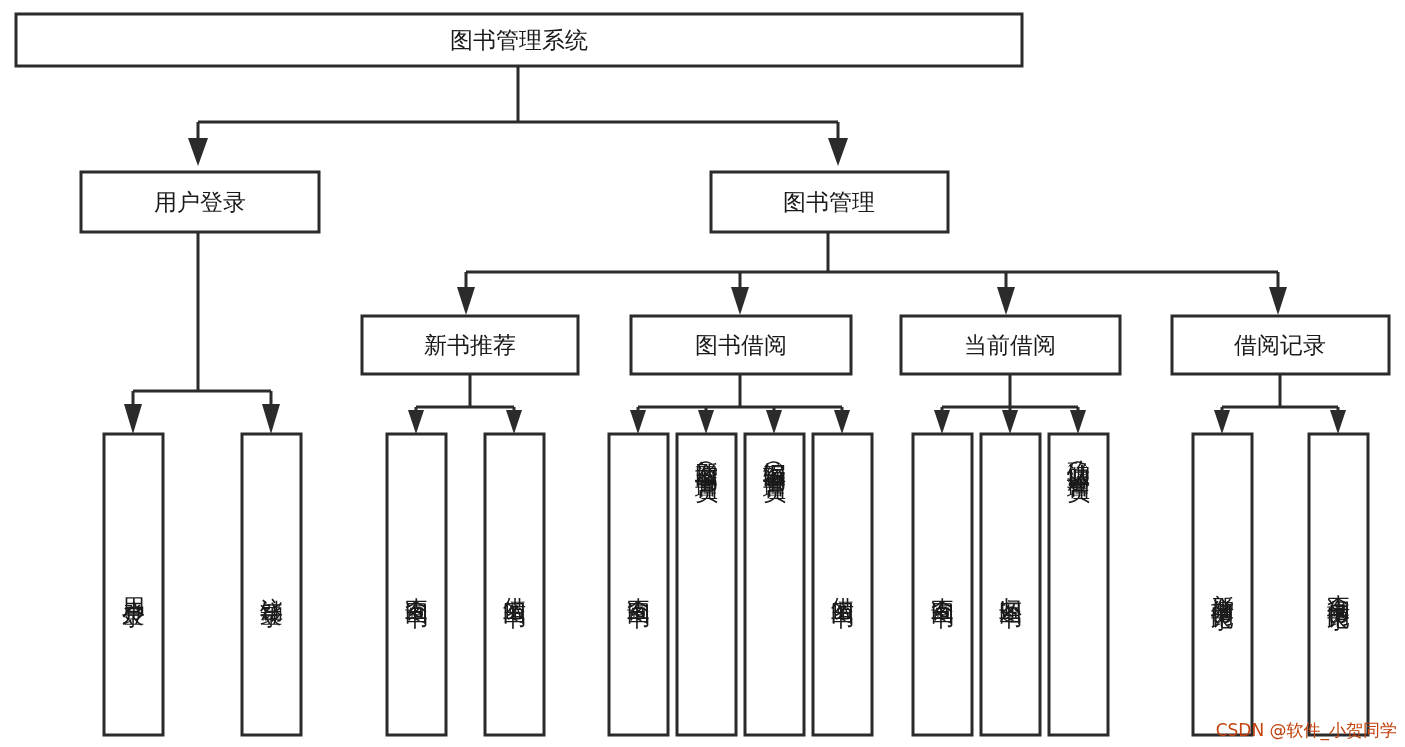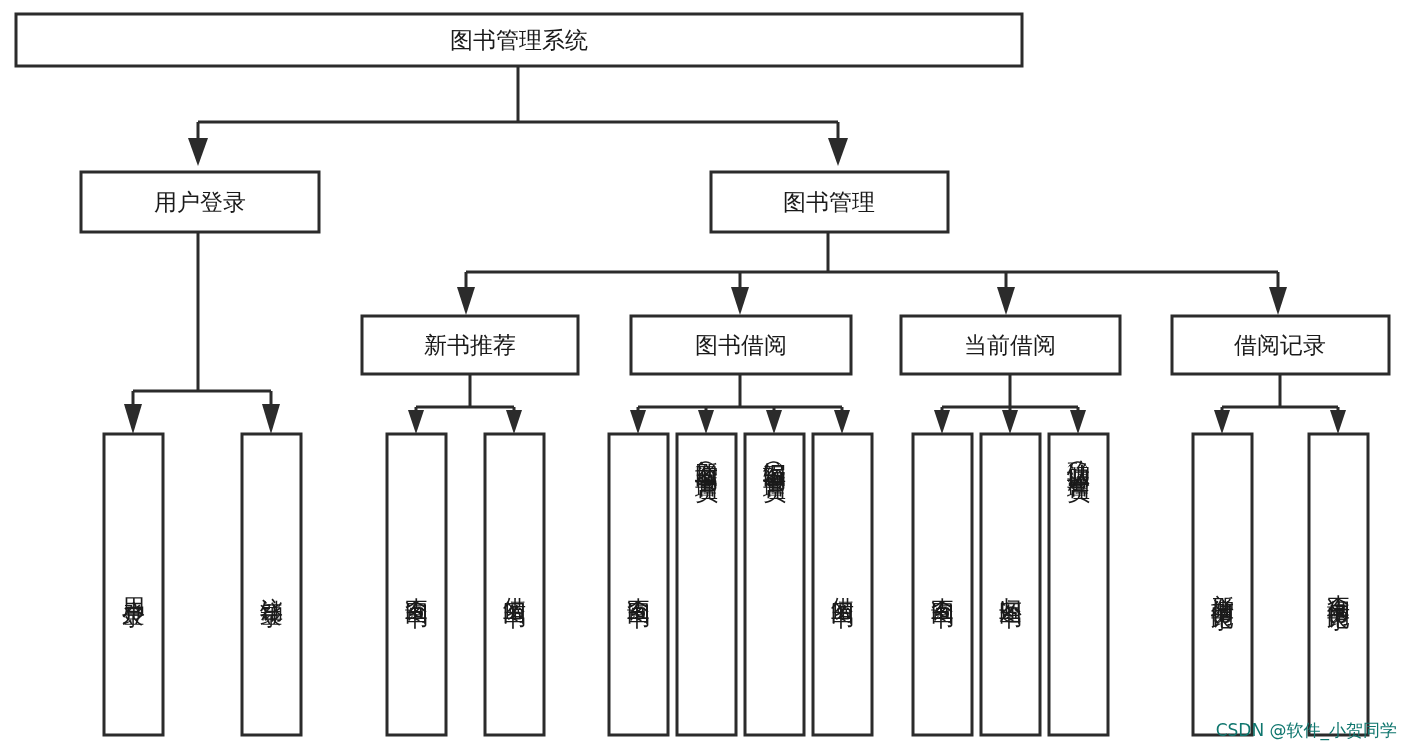--- a/index.html
+++ b/index.html
@@ -64,21 +64,21 @@
     color: #1a1a1a;
     letter-spacing: 3px;
     white-space: nowrap;
   }
   .watermark {
     position: absolute;
     right: 8px;
     bottom: 5px;
     font-family: "DejaVu Sans", "Liberation Sans", sans-serif;
     font-size: 17px;
-    color: #0f766e;
+    color: #c2410c;
     white-space: nowrap;
     pointer-events: none;
   }
 </style>
 </head>
 <body>
 
 <div id="diagram-root">
 
   <svg class="diagram-canvas" viewBox="0 0 1405 747">

